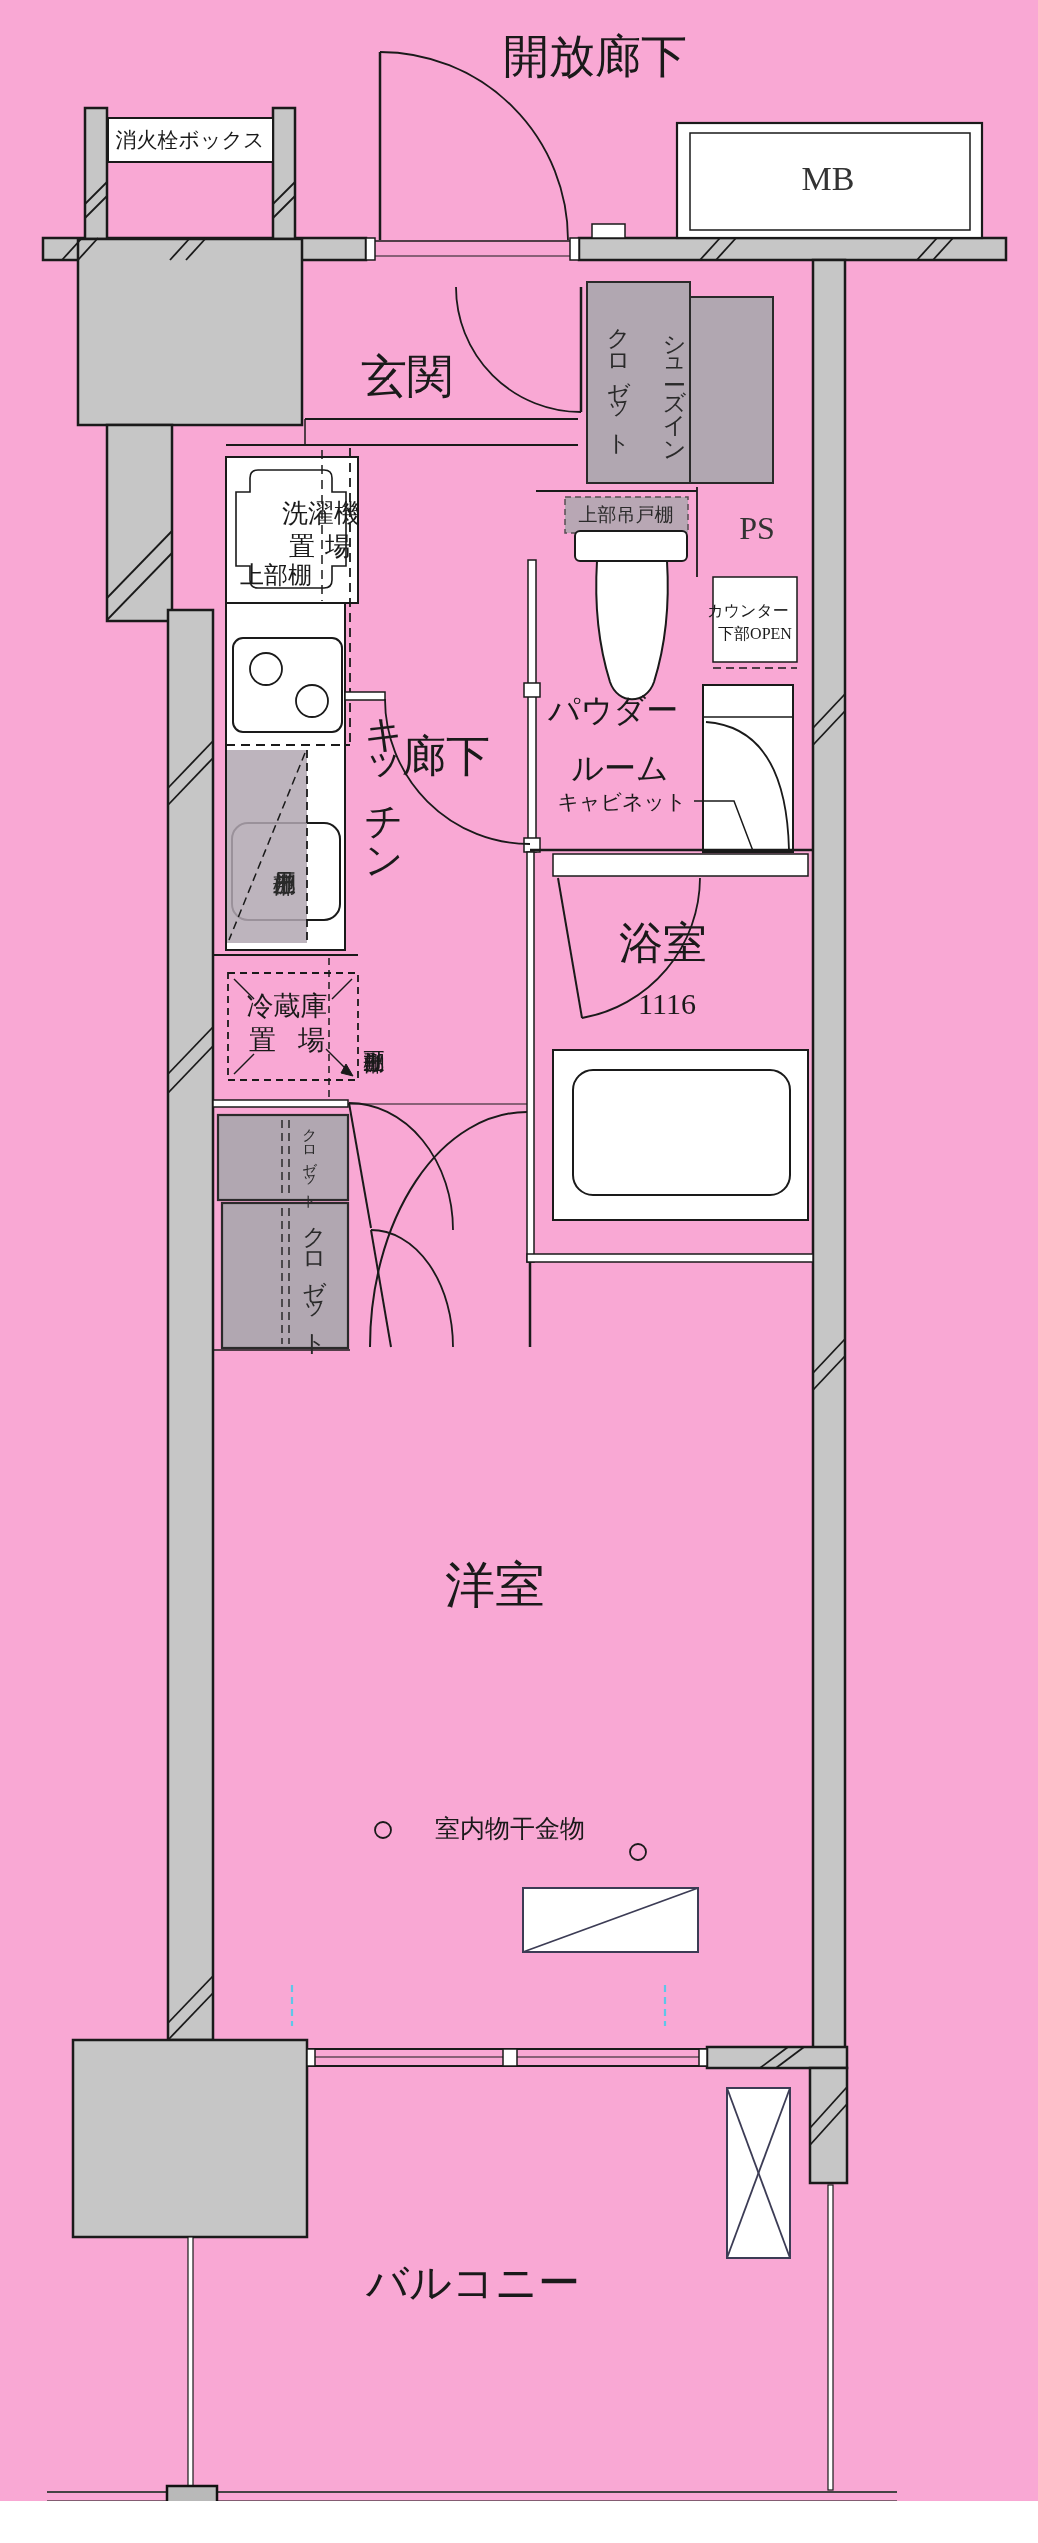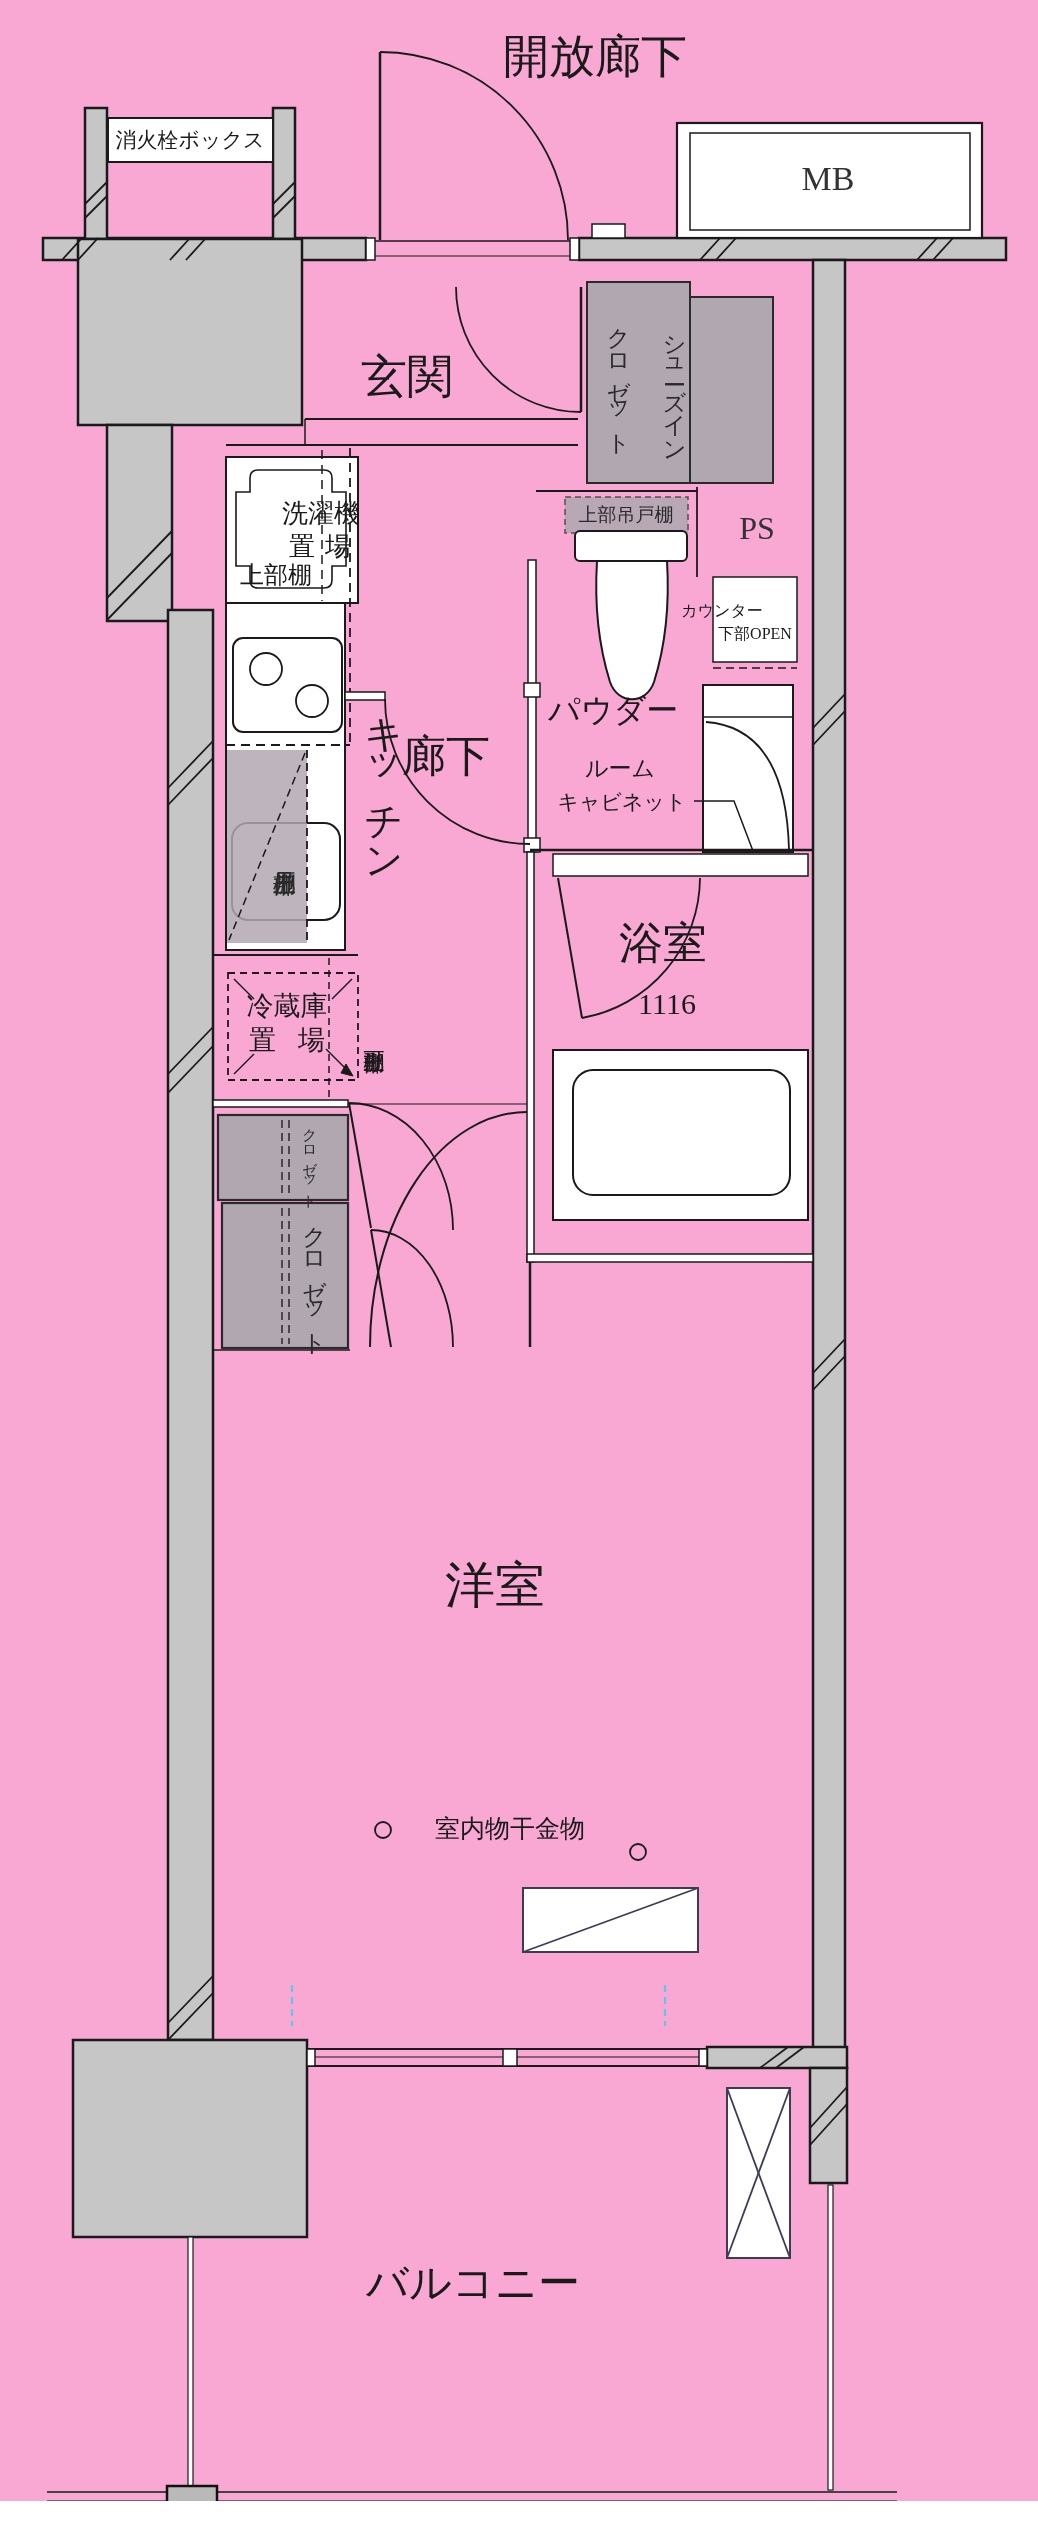--- a/index.html
+++ b/index.html
@@ -214,24 +214,24 @@
 <div class="lbl v" style="left:674px;top:386px;font-size:23px;color:#2a2a2a;">シューズイン</div>
 <div class="lbl v" style="left:618px;top:378px;font-size:23px;color:#2a2a2a;">クロゼット</div>
 <div class="lbl" style="left:321px;top:514px;font-size:26px;">洗濯機</div>
 <div class="lbl ls10" style="left:325px;top:547px;font-size:26px;">置場</div>
 <div class="lbl" style="left:276px;top:576px;font-size:24px;">上部棚</div>
 <div class="lbl v" style="left:383px;top:778px;font-size:38px;">キッチン</div>
 <div class="lbl v" style="left:284px;top:854px;font-size:23px;color:#2a2a2a;">上部吊戸棚</div>
 <div class="lbl" style="left:446px;top:757px;font-size:44px;">廊下</div>
 <div class="lbl" style="left:626px;top:515px;font-size:19px;color:#2a2a2a;text-align:center;">上部吊戸棚</div>
 <div class="lbl" style="left:757px;top:529px;font-size:32px;color:#333;">PS</div>
-<div class="lbl" style="left:722px;top:611px;font-size:16px;">カウンター</div>
+<div class="lbl" style="left:748px;top:611px;font-size:16px;">カウンター</div>
 <div class="lbl" style="left:755px;top:634px;font-size:16px;">下部OPEN</div>
 <div class="lbl" style="left:613px;top:711px;font-size:32px;text-align:right;">パウダー</div>
-<div class="lbl" style="left:620px;top:769px;font-size:23px;">ルーム</div>
+<div class="lbl" style="left:620px;top:769px;font-size:32px;">ルーム</div>
 <div class="lbl" style="left:622px;top:802px;font-size:21px;">キャビネット</div>
 <div class="lbl" style="left:663px;top:944px;font-size:44px;">浴室</div>
 <div class="lbl" style="left:667px;top:1004px;font-size:30px;">1116</div>
 <div class="lbl" style="left:287px;top:1006px;font-size:27px;">冷蔵庫</div>
 <div class="lbl ls22" style="left:298px;top:1040px;font-size:27px;">置場</div>
 <div class="lbl v" style="left:374px;top:1035px;font-size:21px;">上部可動棚</div>
 <div class="lbl v" style="left:309px;top:1160px;font-size:14.5px;color:#2a2a2a;">クロゼット</div>
 <div class="lbl v" style="left:314px;top:1277px;font-size:23.5px;color:#2a2a2a;">クロゼット</div>
 <div class="lbl" style="left:495px;top:1585px;font-size:50px;">洋室</div>
 <div class="lbl" style="left:510px;top:1829px;font-size:25px;">室内物干金物</div>

